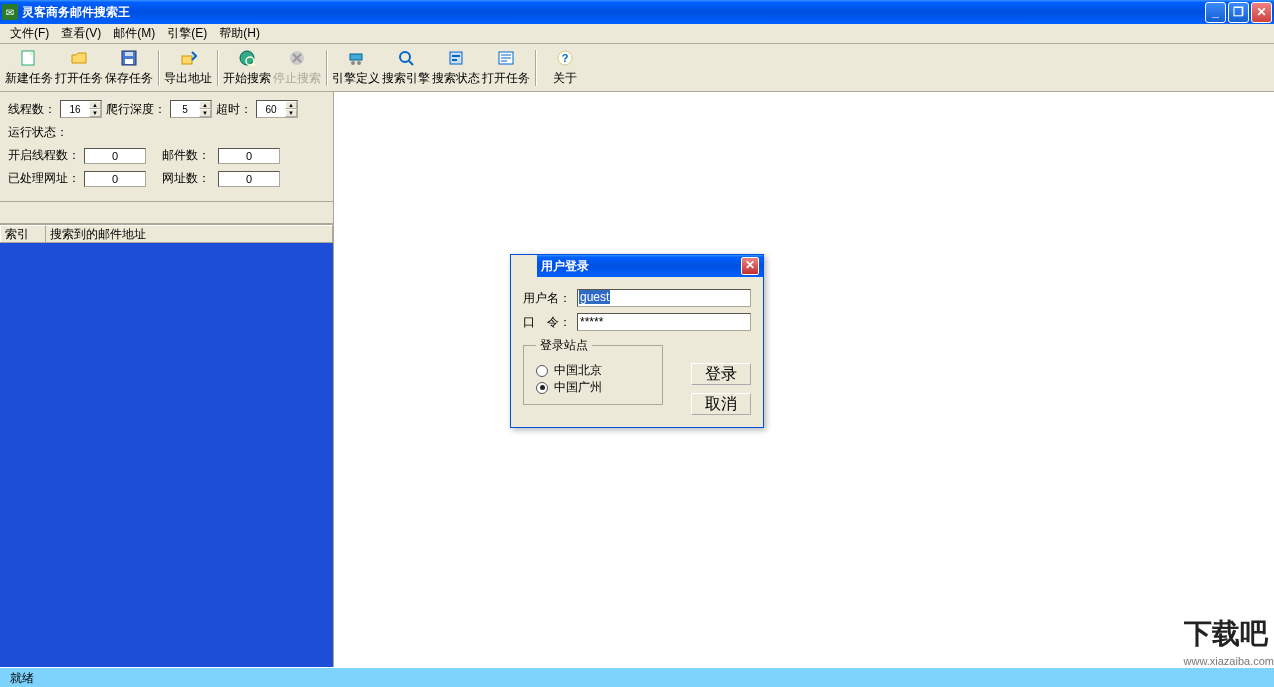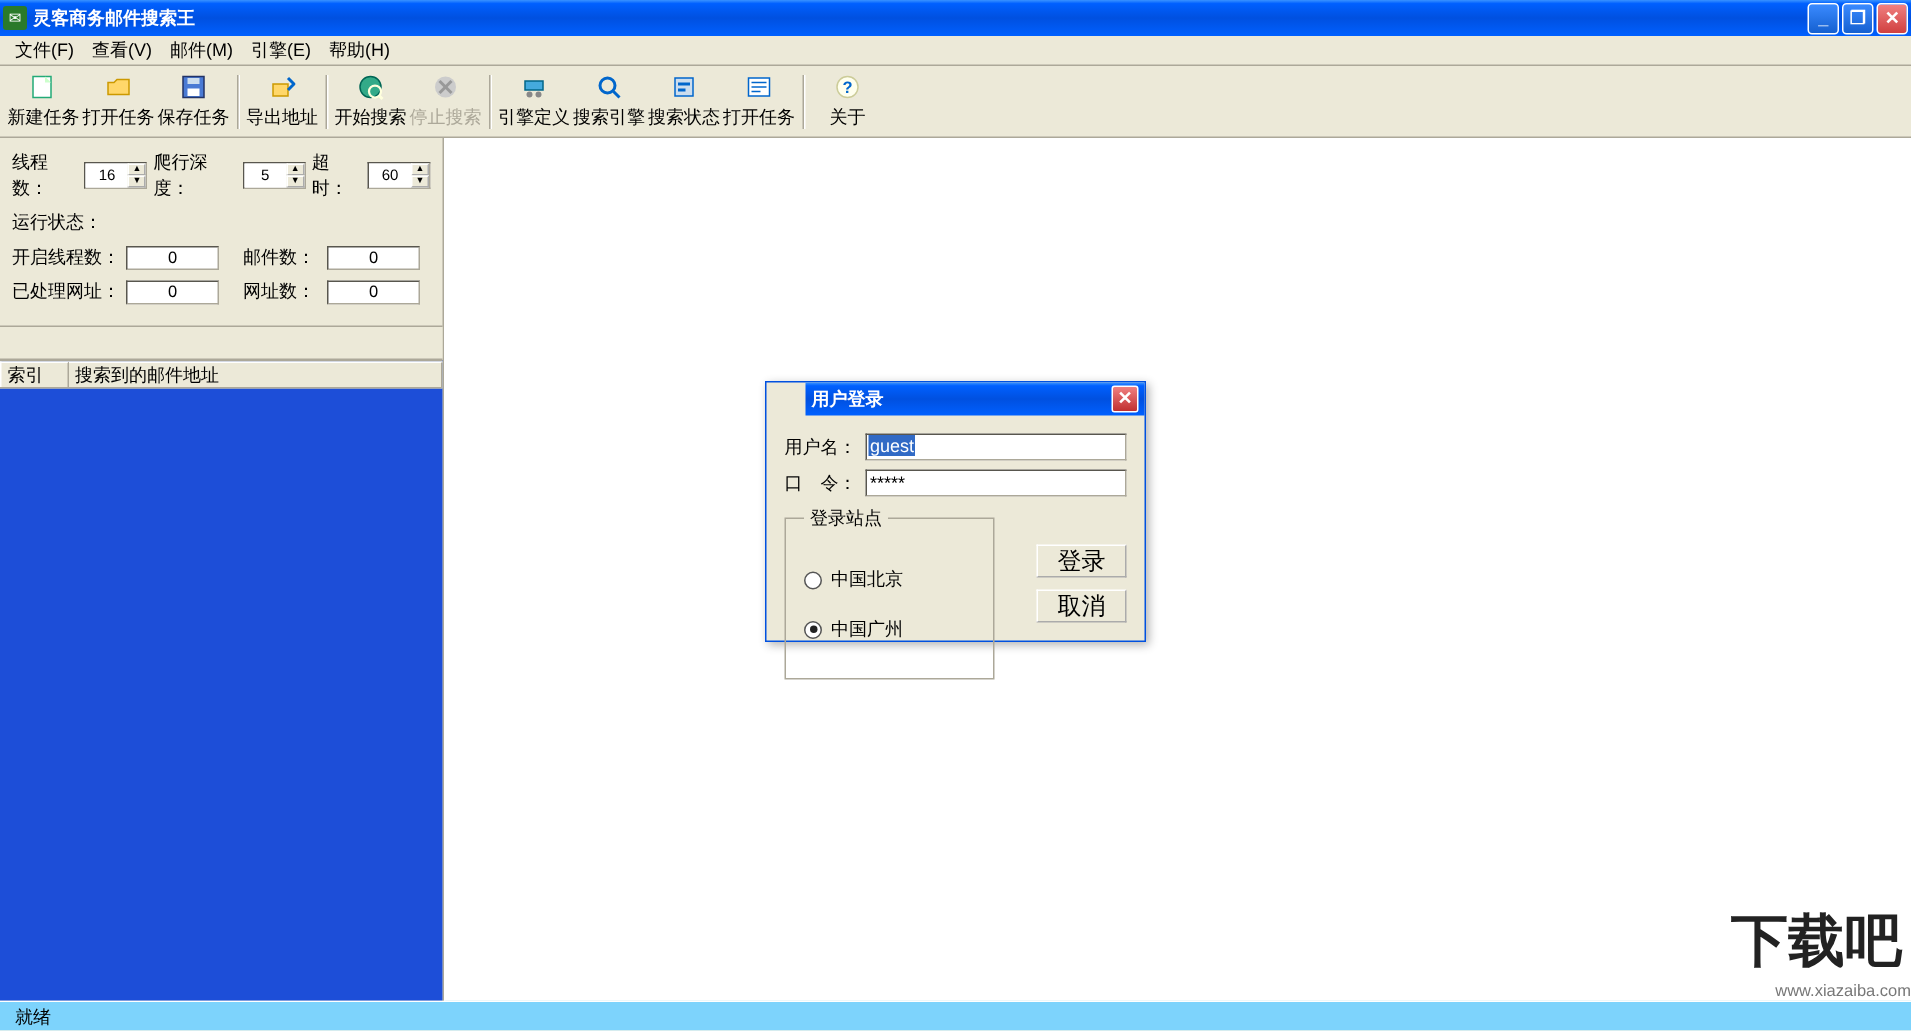--- a/index.html
+++ b/index.html
@@ -81,21 +81,21 @@
     }
     .tool-icon { width: 20px; height: 20px; display: flex; align-items: center; justify-content: center; }
     .tool-sep { width: 1px; height: 36px; background: #aca899; margin: 0 4px; box-shadow: 1px 0 0 #fff; }
     .tool-btn.disabled { color: #aca899; }
     
     .main {
       display: flex;
       height: calc(100% - 24px - 20px - 48px - 20px);
     }
     .left-panel {
-      width: 296px;
+      width: 334px;
       background: #ece9d8;
       border-right: 1px solid #aca899;
       display: flex;
       flex-direction: column;
     }
     .params {
       padding: 8px 8px;
       border-bottom: 1px solid #aca899;
     }
     .param-row { display: flex; align-items: center; margin-bottom: 6px; gap: 4px;}
@@ -187,40 +187,40 @@
       padding: 0 2px;
       font-family: inherit;
     }
     fieldset {
       border: 1px solid #aca899;
       padding: 8px 12px;
       margin-top: 4px;
       width: 140px;
     }
     fieldset legend { padding: 0 4px; font-size: 12px;}
-    .radio-row { display: flex; align-items: center; gap: 6px; margin: 16px 0; cursor: pointer;}
+    .radio-row { display: flex; align-items: center; gap: 6px; margin: 0 0; cursor: pointer;}
     .radio { width:12px; height:12px; border:1px solid #555; border-radius:50%; background:white; display:flex; align-items:center; justify-content:center;}
     .radio.checked::after { content:''; width:5px; height:5px; background:#222; border-radius:50%;}
     .dlg-buttons { position:absolute; right: 12px; bottom: 12px; display:flex; flex-direction:column; gap:8px;}
     .dlg-btn {
       width: 60px; height: 22px;
       border: 1px outset #fff;
       background: #ece9d8;
       cursor: pointer;
       font-family: inherit;
       font-size: 16px;
     }
     .watermark {
       position: absolute;
       right: 0;
       bottom: 20px;
       color: #222;
       text-align: right;
     }
-    .watermark .big { font-size: 38px; font-weight: bold; font-family: "Microsoft YaHei",sans-serif; background: rgba(255,255,255,0.5); padding:2px 6px;}
+    .watermark .big { font-size: 28px; font-weight: bold; font-family: "Microsoft YaHei",sans-serif; background: rgba(255,255,255,0.5); padding:2px 6px;}
     .watermark .small { font-size: 11px; color: #777; }
   </style>
 </head>
 <body>
 
 <div class="titlebar">
   <div class="titlebar-icon">✉</div>
   <div class="titlebar-text">灵客商务邮件搜索王</div>
   <div class="titlebar-controls">
     <div class="titlebar-btn">_</div>

